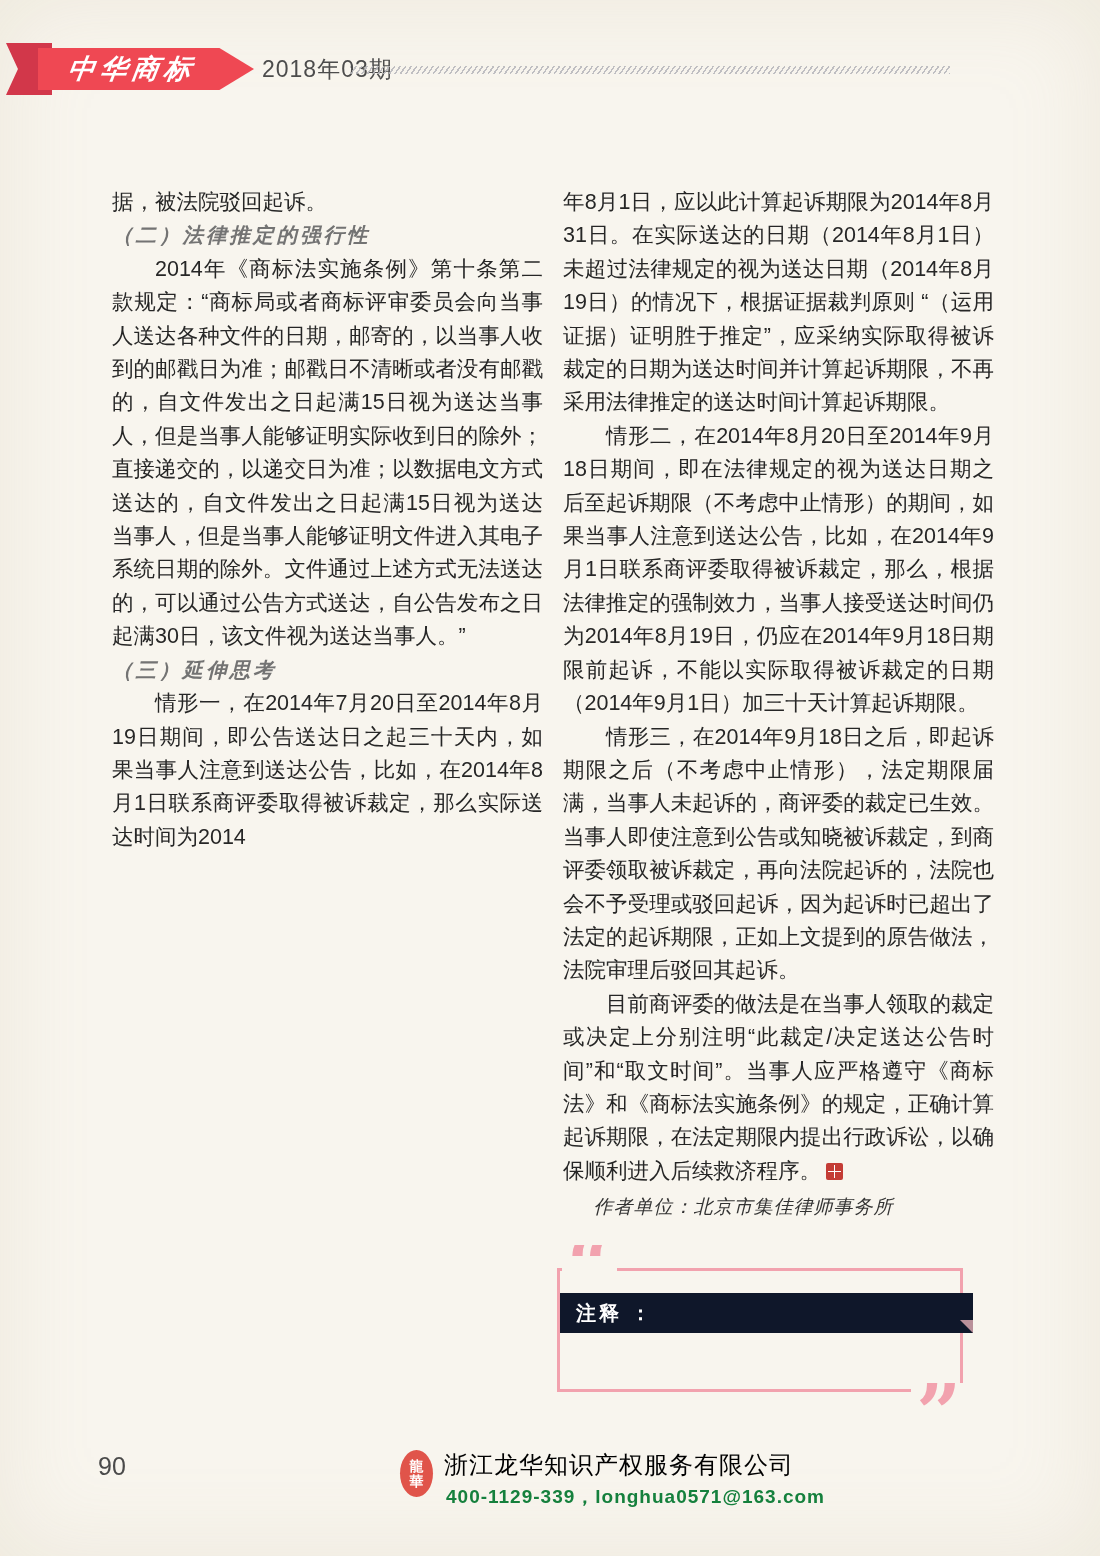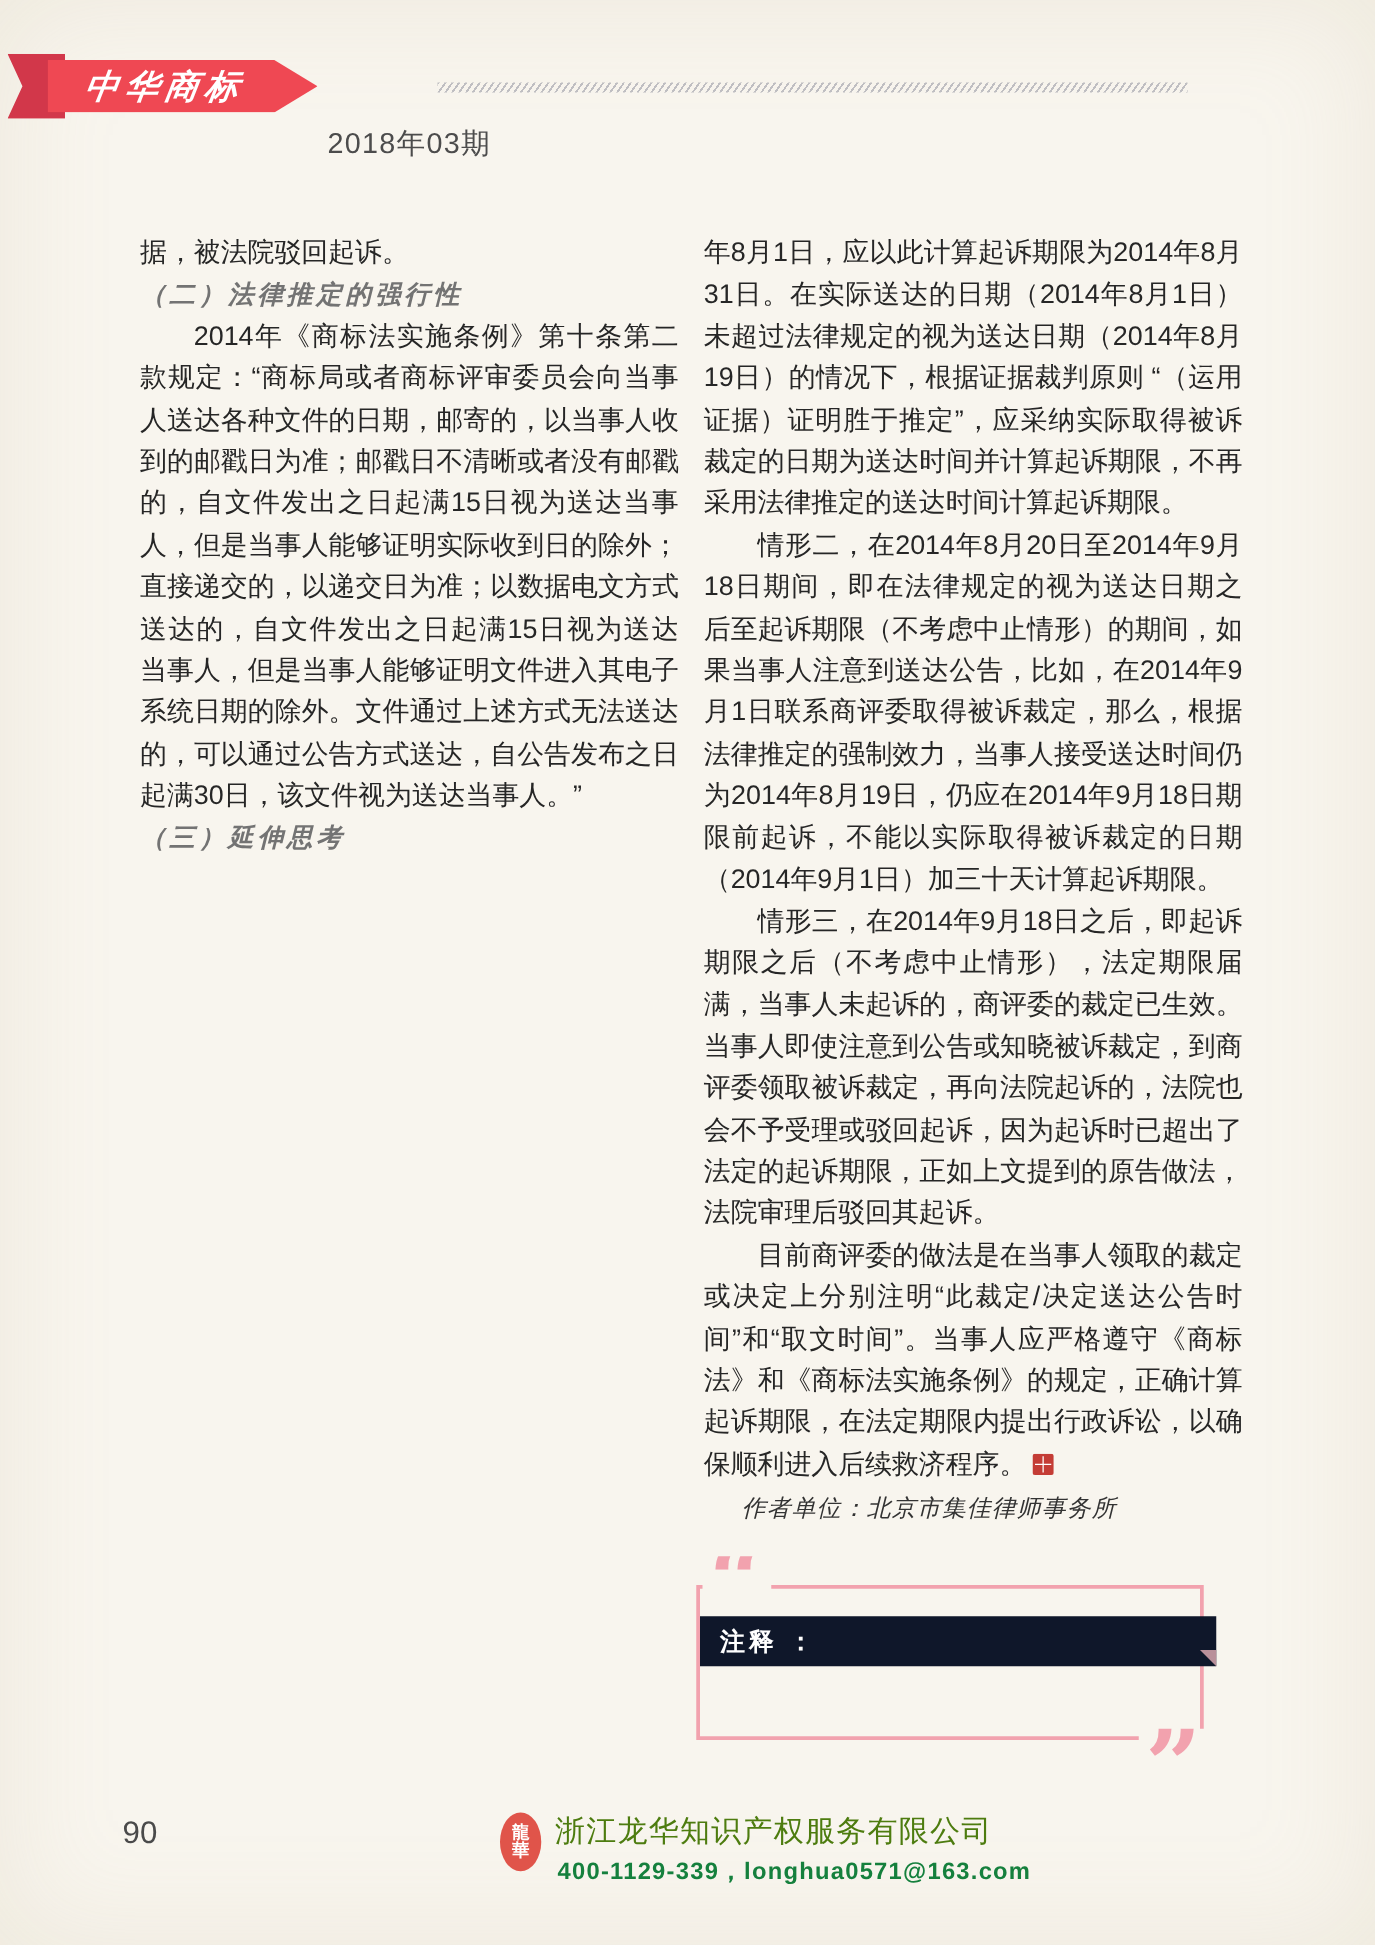--- a/index.html
+++ b/index.html
@@ -19,21 +19,21 @@
   .ribbon-main{
     position:absolute;left:38px;top:0;width:216px;height:42px;background:#ef4853;
     clip-path:polygon(0 0,84% 0,100% 50%,84% 100%,0 100%);
     display:flex;align-items:center;justify-content:center;
   }
   .ribbon-title{
     color:#fff;font-family:"DejaVu Serif",serif;font-style:italic;font-weight:bold;
     font-size:27px;letter-spacing:5px;transform:skewX(-8deg);padding-right:28px;
   }
   .issue{
-    position:absolute;left:262px;top:54px;font-size:23px;color:#4c4c4c;letter-spacing:1px;margin-top:45px;
+    position:absolute;left:262px;top:54px;font-size:23px;color:#4c4c4c;letter-spacing:1px;
   }
   .hatch-line{
     position:absolute;left:350px;top:66px;width:600px;height:8px;
     background:repeating-linear-gradient(125deg,#b5b5ba 0 1.5px,transparent 1.5px 4.5px);
     opacity:.85;
   }
   
   .col{
     position:absolute;top:186px;width:431px;
     font-size:21.5px;line-height:33.4px;color:#262626;
@@ -85,40 +85,41 @@
   .quote-open{left:2px;top:-26px;height:36px;overflow:hidden;}
   .quote-close{right:-6px;bottom:-32px;height:38px;overflow:hidden;line-height:60px;}
   
   .page-number{position:absolute;left:98px;top:1452px;font-size:25px;color:#4a4a4a;}
   .footer-logo{
     position:absolute;left:400px;top:1450px;width:33px;height:47px;border-radius:50%;
     background:#e0544a;color:#fff;display:flex;flex-direction:column;
     align-items:center;justify-content:center;font-size:14px;line-height:15px;
     font-family:"DejaVu Serif",serif;font-weight:bold;
   }
-  .footer-company{position:absolute;left:444px;top:1449px;font-size:24px;color:#4d7c0f;font-weight:500;letter-spacing:1px;}
+  .footer-company{position:absolute;left:444px;top:1449px;font-size:24px;color:#000000;font-weight:500;letter-spacing:1px;}
   .footer-contact{position:absolute;left:446px;top:1484px;font-size:19px;color:#15803d;font-weight:bold;letter-spacing:1px;}
 </style>
 </head>
 <body>
 
 <div class="ribbon-wrap">
   <div class="ribbon-tail"></div>
   <div class="ribbon-main">
     <span class="ribbon-title">中华商标</span>
   </div>
 </div>
 <div class="issue">2018年03期</div>
 <div class="hatch-line"></div>
 
 <div class="col col-left">
   <p>据，被法院驳回起诉。</p>
   <p class="sec-heading">（二）法律推定的强行性</p>
   <p class="indent">2014年《商标法实施条例》第十条第二款规定：“商标局或者商标评审委员会向当事人送达各种文件的日期，邮寄的，以当事人收到的邮戳日为准；邮戳日不清晰或者没有邮戳的，自文件发出之日起满15日视为送达当事人，但是当事人能够证明实际收到日的除外；直接递交的，以递交日为准；以数据电文方式送达的，自文件发出之日起满15日视为送达当事人，但是当事人能够证明文件进入其电子系统日期的除外。文件通过上述方式无法送达的，可以通过公告方式送达，自公告发布之日起满30日，该文件视为送达当事人。”</p>
   <p class="sec-heading">（三）延伸思考</p>
+  <p class="indent">情形一，在2014年7月20日至2014年8月19日期间，即公告送达日之起三十天内，如果当事人注意到送达公告，比如，在2014年8月1日联系商评委取得被诉裁定，那么实际送达时间为2014</p>
 </div>
 
 <div class="col col-right">
   <p>年8月1日，应以此计算起诉期限为2014年8月31日。在实际送达的日期（2014年8月1日）未超过法律规定的视为送达日期（2014年8月19日）的情况下，根据证据裁判原则 “（运用证据）证明胜于推定”，应采纳实际取得被诉裁定的日期为送达时间并计算起诉期限，不再采用法律推定的送达时间计算起诉期限。</p>
   <p class="indent">情形二，在2014年8月20日至2014年9月18日期间，即在法律规定的视为送达日期之后至起诉期限（不考虑中止情形）的期间，如果当事人注意到送达公告，比如，在2014年9月1日联系商评委取得被诉裁定，那么，根据法律推定的强制效力，当事人接受送达时间仍为2014年8月19日，仍应在2014年9月18日期限前起诉，不能以实际取得被诉裁定的日期（2014年9月1日）加三十天计算起诉期限。</p>
   <p class="indent">情形三，在2014年9月18日之后，即起诉期限之后（不考虑中止情形），法定期限届满，当事人未起诉的，商评委的裁定已生效。当事人即使注意到公告或知晓被诉裁定，到商评委领取被诉裁定，再向法院起诉的，法院也会不予受理或驳回起诉，因为起诉时已超出了法定的起诉期限，正如上文提到的原告做法，法院审理后驳回其起诉。</p>
   <p class="indent"><span>目前商评委的做法是在当事人领取的裁定或决定上分别注明“此裁定/决定送达公告时间”和“取文时间”。当事人应严格遵守《商标法》和《商标法实施条例》的规定，正确计算起诉期限，在法定期限内提出行政诉讼，以确保顺利进入后续救济程序。</span><span class="end-seal"></span></p>
   <p class="author-line">作者单位：北京市集佳律师事务所</p>
 </div>
 

